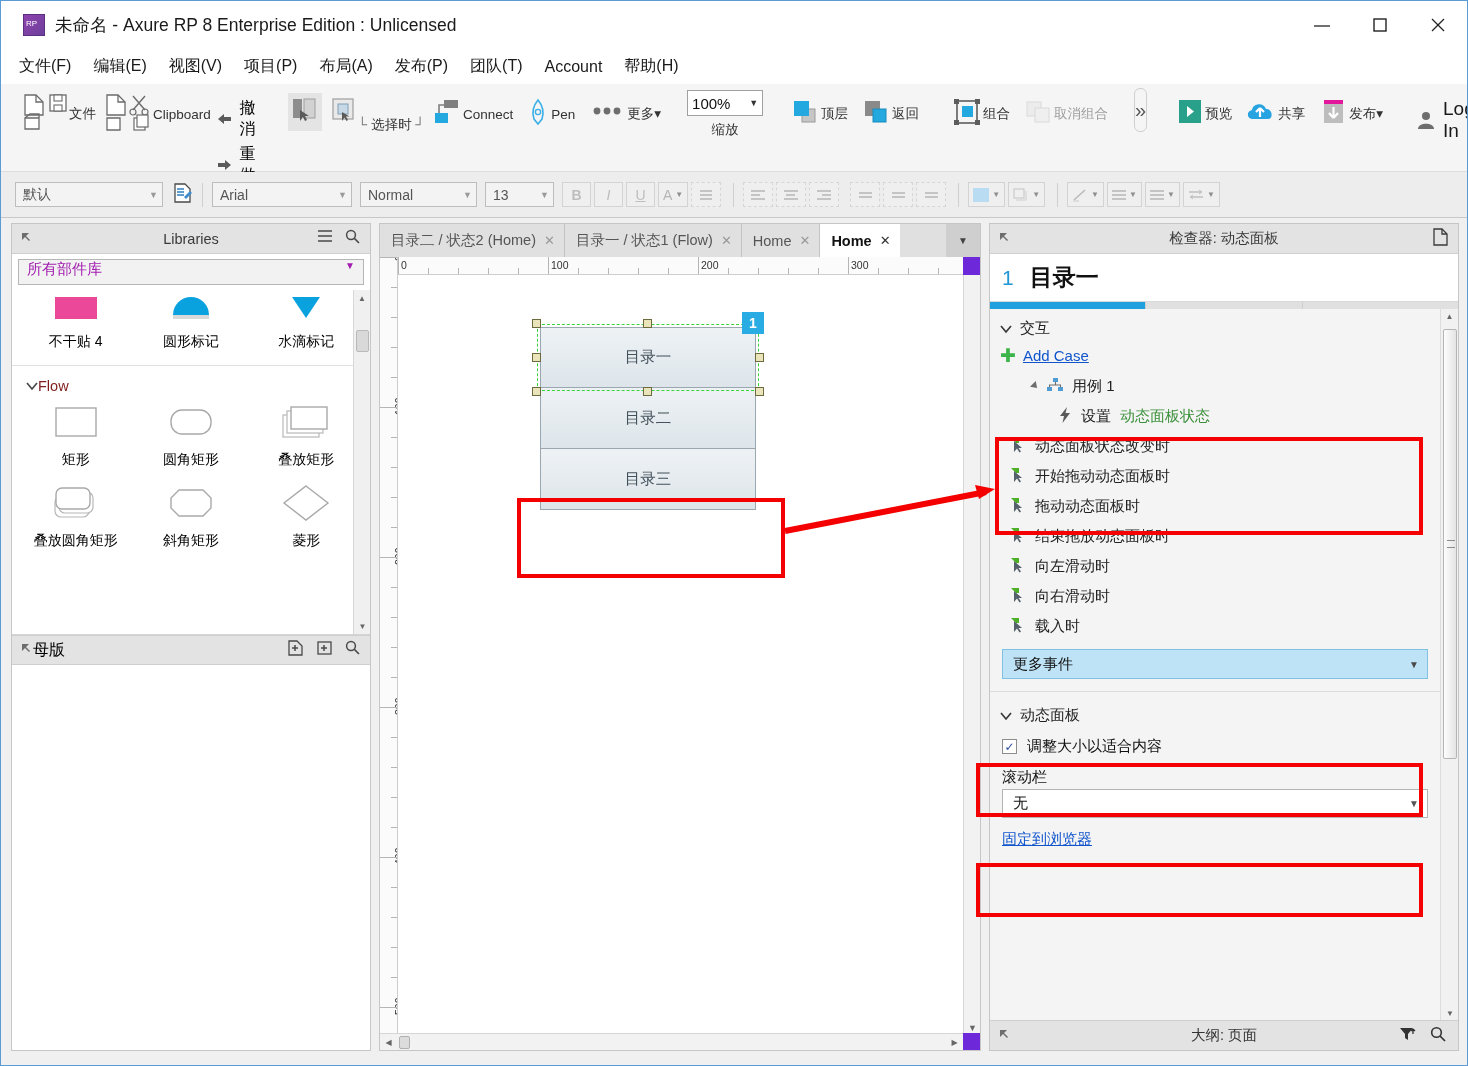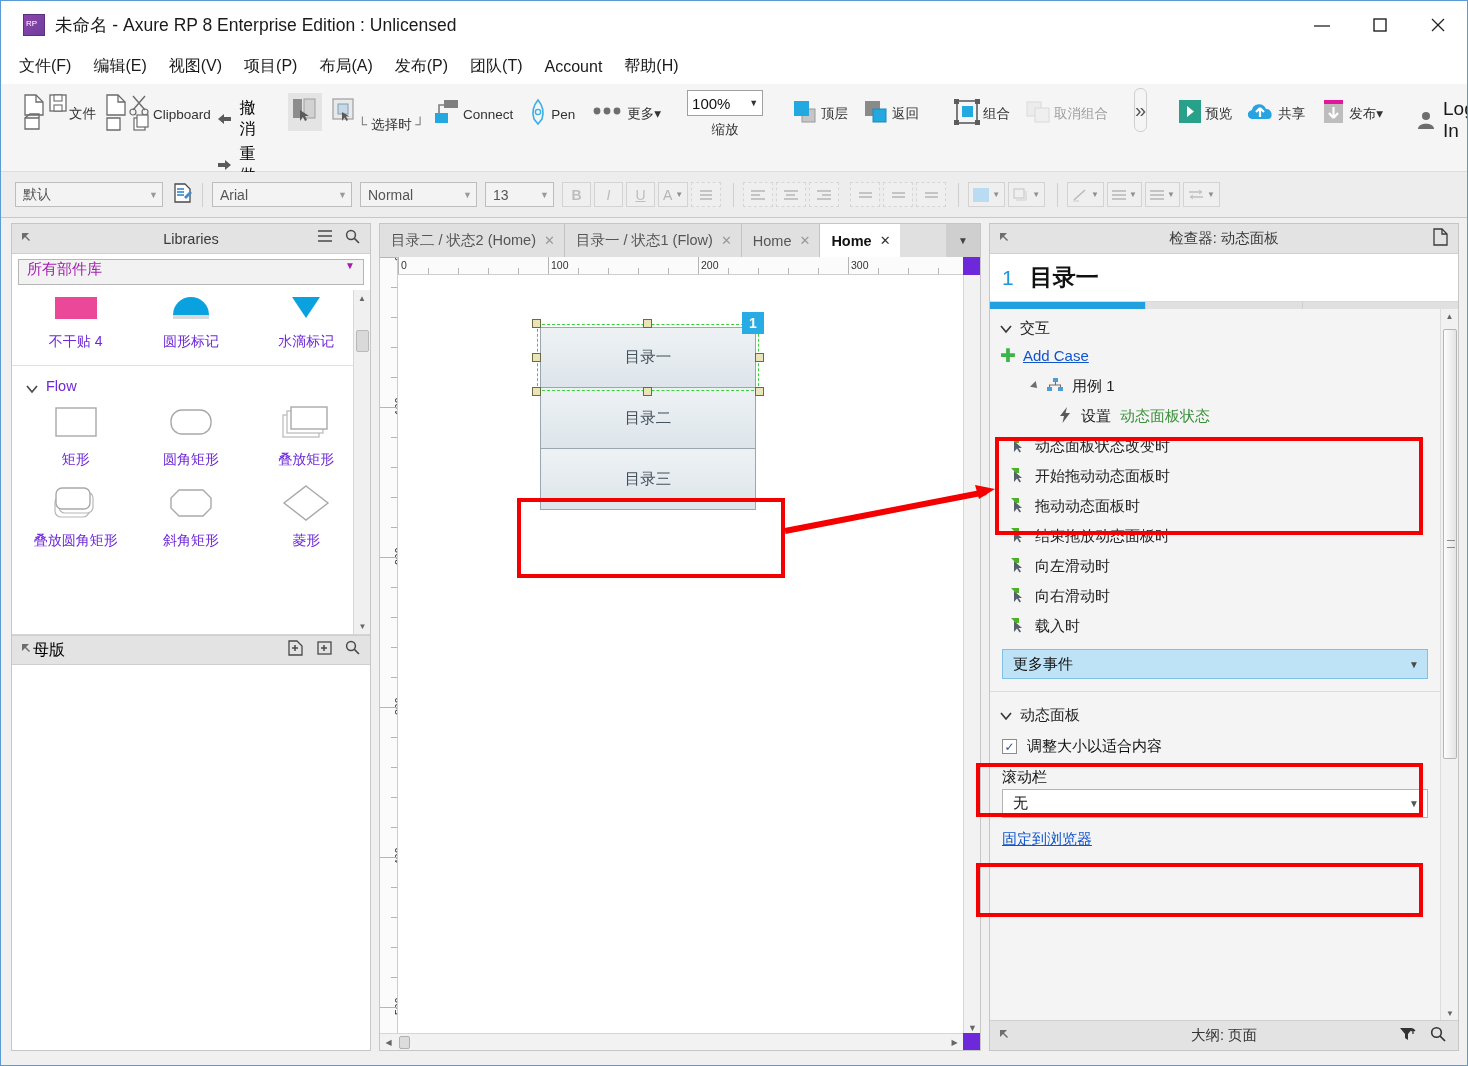--- a/index.html
+++ b/index.html
@@ -139,25 +139,25 @@
     display: flex; align-items: flex-start; padding: 0 8px; font-size: 15px; color: #a21caf;
   }
   .lib-select .c { margin-left: auto; font-size: 10px; }
 
   .lib-scroll { position: relative; height: 345px; overflow: hidden; border-bottom: 1px solid #d5d5d5; }
   .lib-row {
     display: flex; justify-content: space-around; align-items: flex-end; padding: 0 6px;
   }
   .lib-item { width: 104px; display: flex; flex-direction: column; align-items: center; }
   .lib-item .sh { height: 52px; display: flex; align-items: center; justify-content: center; }
-  .lib-item .nm { font-size: 14px; color: #6d28d9; margin-top: 3px; margin-bottom: 8px; }
+  .lib-item .nm { font-size: 14px; color: #000000; margin-top: 3px; margin-bottom: 8px; }
   .lib-divider { height:1px; background:#e2e2e2; margin: 6px 0; }
   .lib-group-head {
-    display: flex; align-items: flex-end; gap: 8px; padding: 6px 0 2px 14px;
-    font-size: 14.5px; color: #6d28d9;
+    display: flex; align-items: center; gap: 0; padding: 6px 0 2px 14px;
+    font-size: 14.5px; color: #7f1d1d;
   }
   .vscroll {
     position: absolute; right: 0; top: 0; width: 17px; bottom: 0;
     background: #f0f0f0; border-left: 1px solid #d8d8d8;
   }
   .vs-arrow { height: 16px; display:flex; align-items:center; justify-content:center; font-size:8px; color:#666;}
   .vs-thumb { position: absolute; width: 13px; left: 2px; background: #d9d9d9; border: 1px solid #b9b9b9; border-radius: 2px;}
 
   .masters-head {
     height: 30px; background: #e3e3e3; border-top: 1px solid #cfcfcf; border-bottom: 1px solid #cfcfcf;

